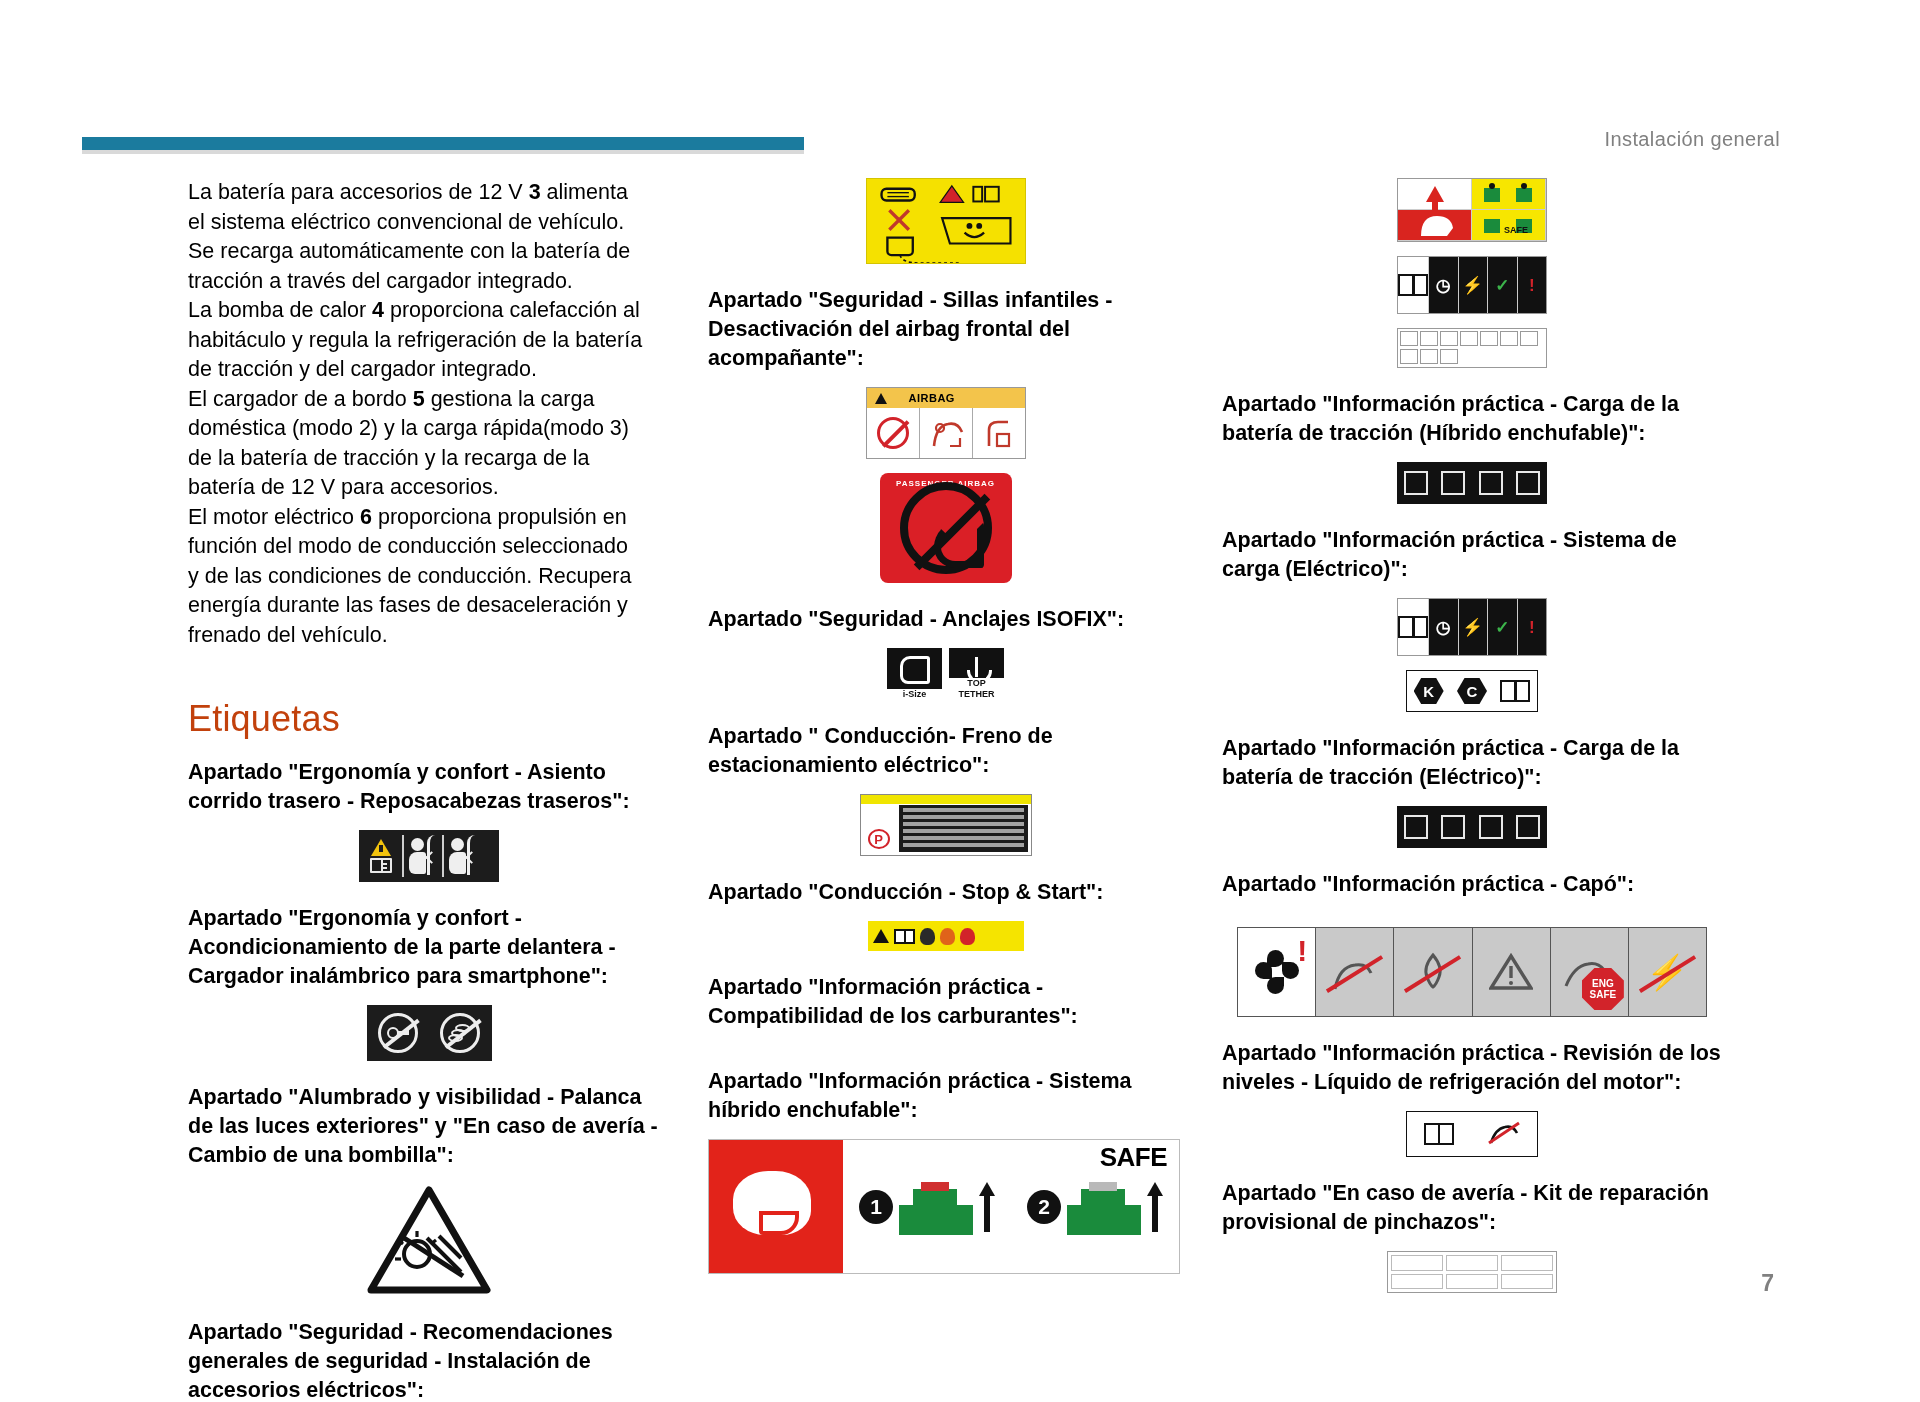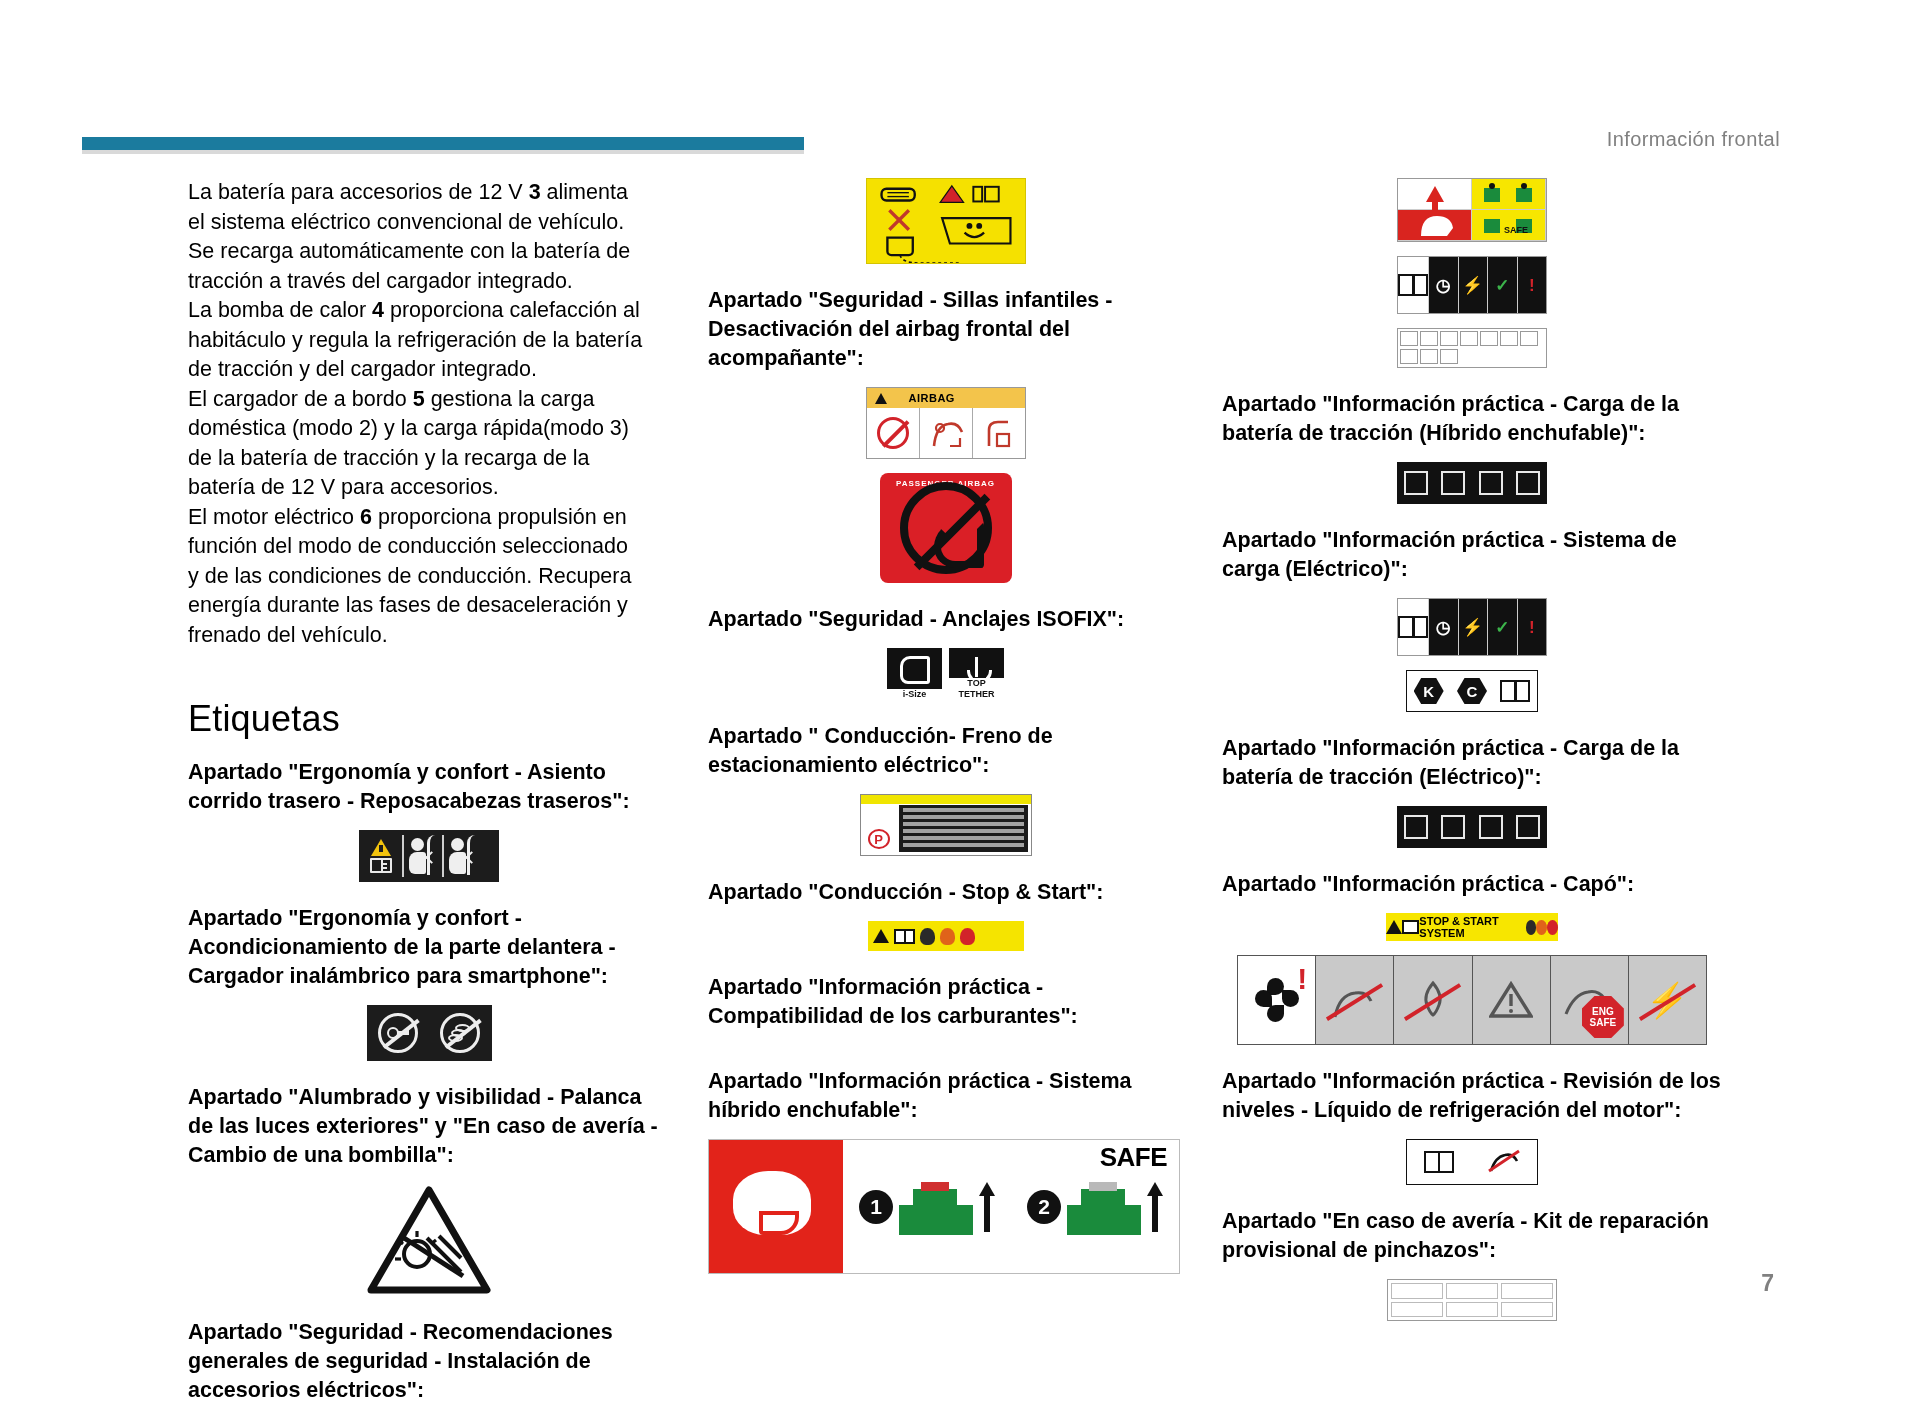--- a/index.html
+++ b/index.html
@@ -43,21 +43,21 @@
     font-size:21.5px;
     line-height:29.5px;
     font-weight:normal;
   }
   p.body b { font-weight:bold; }
 
   h2.section {
     margin:48px 0 18px 0;
     font-size:36px;
     font-weight:normal;
-    color:#000000;
+    color:#c2410c;
     letter-spacing:.2px;
   }
 
   p.cap {
     margin:0;
     font-size:21.5px;
     line-height:29px;
     font-weight:bold;
   }
   .gap-s { height:14px; }
@@ -224,21 +224,21 @@
   .lb-kit .r { flex:1; display:flex; gap:3px; }
   .lb-kit .r i { flex:1; border:1px solid #bbb; }
 </style>
 </head>
 <body>
 
 <div class="page">
 
   <div class="hdr-bar"></div>
   <div class="hdr-bar-sub"></div>
-  <div class="hdr-title">Información frontal</div>
+  <div class="hdr-title">Instalación general</div>
   <div class="pageno">7</div>
 
   <div class="col col1">
 
     <p class="body">
       La batería para accesorios de 12 V <b>3</b> alimenta<br>
       el sistema eléctrico convencional de vehículo.<br>
       Se recarga automáticamente con la batería de<br>
       tracción a través del cargador integrado.<br>
       La bomba de calor <b>4</b> proporciona calefacción al<br>
@@ -599,30 +599,20 @@
         <span class="w"></span>
         <span class="w"></span>
         <span class="w"></span>
         <span class="w"></span>
       </div>
     </div>
 
     <div class="gap-m"></div>
     <p class="cap">Apartado "Información práctica - Capó":</p>
     <div class="gap-s"></div>
-    <div class="figrow">
-      <div class="lb-hood">
-        <span style="width:0;height:0;border-left:8px solid transparent;border-right:8px solid transparent;border-bottom:14px solid #111"></span>
-        <span class="bk" style="width:20px;height:14px;border:2px solid #111;background:#fff"></span>
-        <span style="font-size:11px;font-weight:bold">STOP &amp; START SYSTEM</span>
-        <span style="width:13px;height:15px;background:#2a2a2a;border-radius:50%"></span>
-        <span style="width:13px;height:15px;background:#e0631a;border-radius:50%"></span>
-        <span style="width:13px;height:15px;background:#d2232a;border-radius:50%"></span>
-      </div>
-    </div>
 
     <div class="gap-s"></div>
     <div class="figrow">
       <div class="lb-engine">
         <div>
           <div class="fan">
               <i></i>
               <i></i>
               <i></i>
               <i></i>

